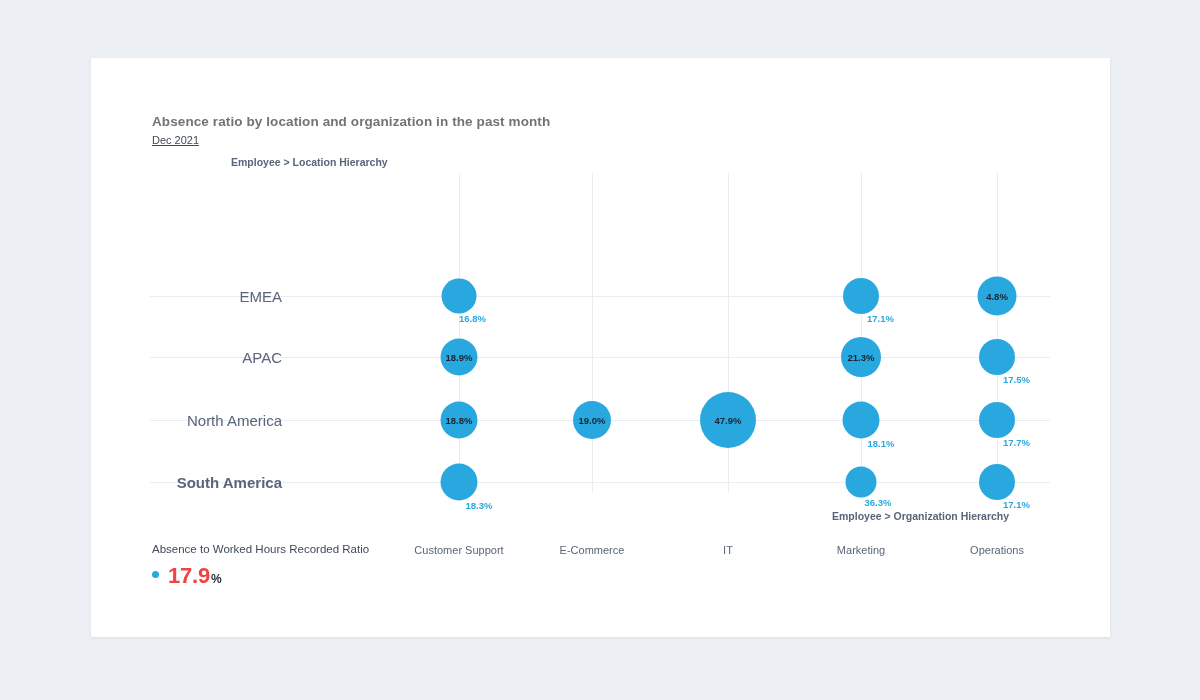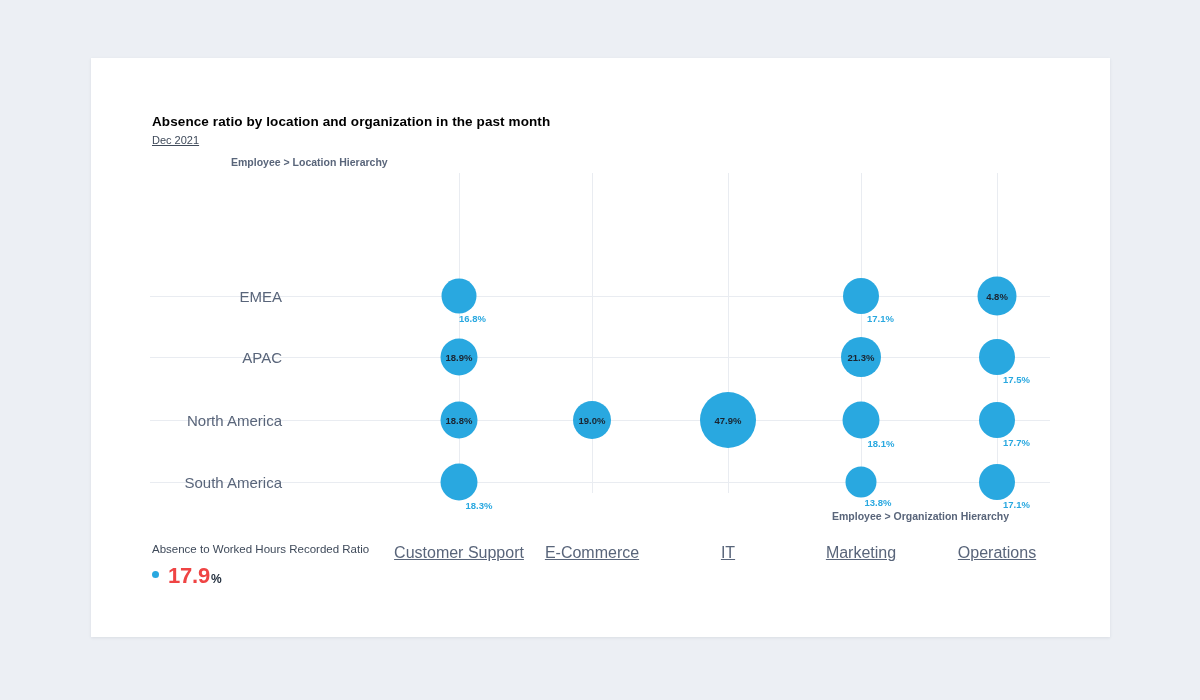--- a/index.html
+++ b/index.html
@@ -24,21 +24,21 @@
     box-shadow: 0 1px 3px rgba(60,70,90,0.10);
   }
 
   
   #chart-title {
     position: absolute;
     left: 61px;
     top: 56px;
     font-size: 13.5px;
     font-weight: bold;
-    color: #000000;
+    color: #737373;
     letter-spacing: 0.1px;
     white-space: nowrap;
   }
   #chart-subtitle {
     position: absolute;
     left: 61px;
     top: 76px;
     font-size: 11px;
     color: #3f4a5a;
     white-space: nowrap;
@@ -88,26 +88,25 @@
   .ylabel {
     position: absolute;
     font-size: 15px;
     color: #59657a;
     text-align: right;
     white-space: nowrap;
     transform: translateY(-50%);
   }
   .xlabel {
     position: absolute;
-    font-size: 16px;
+    font-size: 11px;
     color: #59657a;
     text-align: center;
     white-space: nowrap;
     transform: translateX(-50%);
-    text-decoration: underline;
   }
 
   .bubble {
     position: absolute;
     border-radius: 50%;
     background: #29a8e0;
     transform: translate(-50%, -50%);
   }
   .bubble-label-in {
     position: absolute;
@@ -180,21 +179,21 @@
       <div class="gridline-v" style="left: 578px;"></div>
       <div class="gridline-v" style="left: 711px;"></div>
       <div class="gridline-v" style="left: 847px;"></div>
       <div class="gridline-h" style="top: 123px;"></div>
       <div class="gridline-h" style="top: 184px;"></div>
       <div class="gridline-h" style="top: 247px;"></div>
       <div class="gridline-h" style="top: 309px;"></div>
       <div class="ylabel" style="top: 123px; right: 768px; width: 120px;">EMEA</div>
       <div class="ylabel" style="top: 184px; right: 768px; width: 120px;">APAC</div>
       <div class="ylabel" style="top: 247px; right: 768px; width: 120px;">North America</div>
-      <div class="ylabel" style="top: 309px; right: 768px; width: 120px;">South America</div>
+      <div class="ylabel" style="top: 309px; right: 768px; width: 120px; font-weight: bold;">South America</div>
       <div class="xlabel" style="left: 309px; top: 371px;">Customer Support</div>
       <div class="xlabel" style="left: 442px; top: 371px;">E-Commerce</div>
       <div class="xlabel" style="left: 578px; top: 371px;">IT</div>
       <div class="xlabel" style="left: 711px; top: 371px;">Marketing</div>
       <div class="xlabel" style="left: 847px; top: 371px;">Operations</div>
       <div class="bubble" style="left: 309px; top: 123px; width: 35px; height: 35px; background: rgb(41, 168, 224);"></div>
       <div class="bubble-label-out" style="left: 297px; top: 139.5px; margin-left: 12px;">16.8%</div>
       <div class="bubble" style="left: 711px; top: 123px; width: 36px; height: 36px; background: rgb(41, 168, 224);"></div>
       <div class="bubble-label-out" style="left: 717px; top: 140px;">17.1%</div>
       <div class="bubble" style="left: 847px; top: 123px; width: 39px; height: 39px; background: rgb(41, 168, 224);"></div>
@@ -211,21 +210,21 @@
       <div class="bubble-label-in" style="left: 442px; top: 247px;">19.0%</div>
       <div class="bubble" style="left: 578px; top: 247px; width: 56px; height: 56px; background: rgb(41, 168, 224);"></div>
       <div class="bubble-label-in" style="left: 578px; top: 247px;">47.9%</div>
       <div class="bubble" style="left: 711px; top: 247px; width: 37px; height: 37px; background: rgb(41, 168, 224);"></div>
       <div class="bubble-label-out" style="left: 717.5px; top: 264.5px;">18.1%</div>
       <div class="bubble" style="left: 847px; top: 247px; width: 36px; height: 36px; background: rgb(41, 168, 224);"></div>
       <div class="bubble-label-out" style="left: 853px; top: 264px;">17.7%</div>
       <div class="bubble" style="left: 309px; top: 309px; width: 37px; height: 37px; background: rgb(41, 168, 224);"></div>
       <div class="bubble-label-out" style="left: 315.5px; top: 326.5px;">18.3%</div>
       <div class="bubble" style="left: 711px; top: 309px; width: 31px; height: 31px; background: rgb(41, 168, 224);"></div>
-      <div class="bubble-label-out" style="left: 714.5px; top: 323.5px;">13.8%</div>
+      <div class="bubble-label-out" style="left: 714.5px; top: 323.5px;">36.3%</div>
       <div class="bubble" style="left: 847px; top: 309px; width: 36px; height: 36px; background: rgb(41, 168, 224);"></div>
       <div class="bubble-label-out" style="left: 853px; top: 326px;">17.1%</div>
     </div>
 
   <div id="x-axis-title">Employee &gt; Organization Hierarchy</div>
 
   <div id="footer-label">Absence to Worked Hours Recorded Ratio</div>
   <div id="footer-value-row">
     <span id="footer-dot"></span>
     <span id="footer-value">17.9</span>

